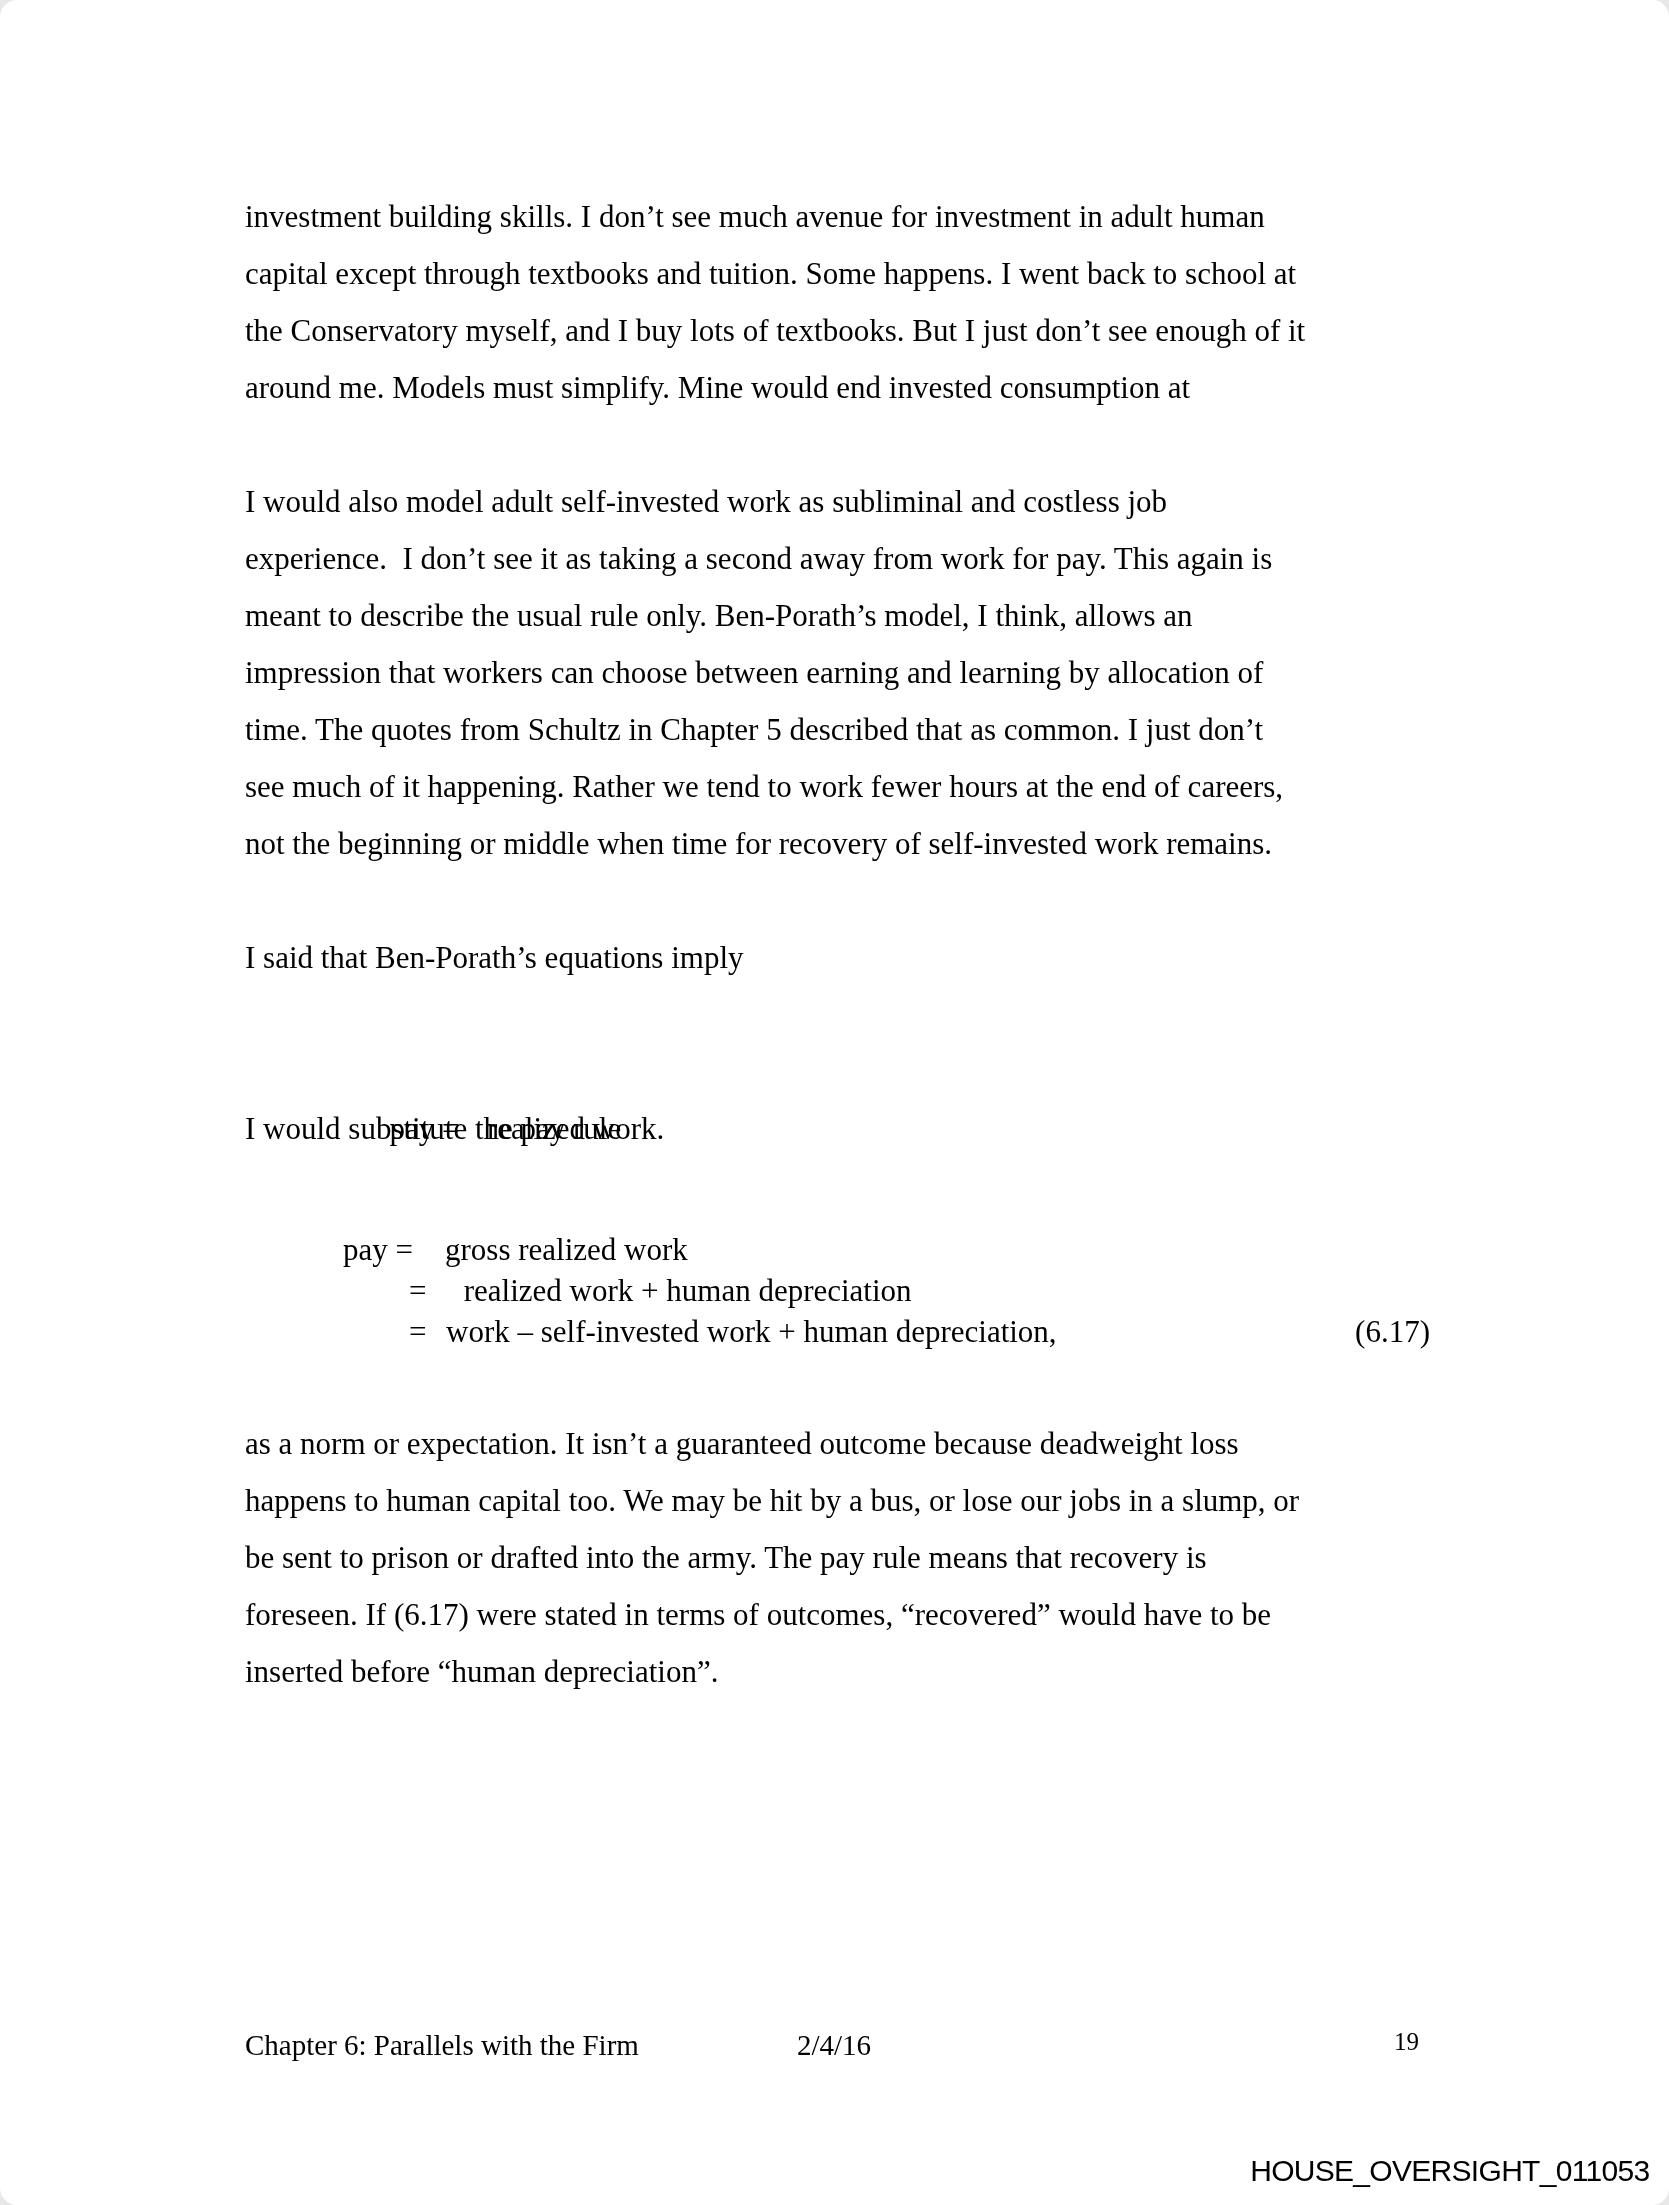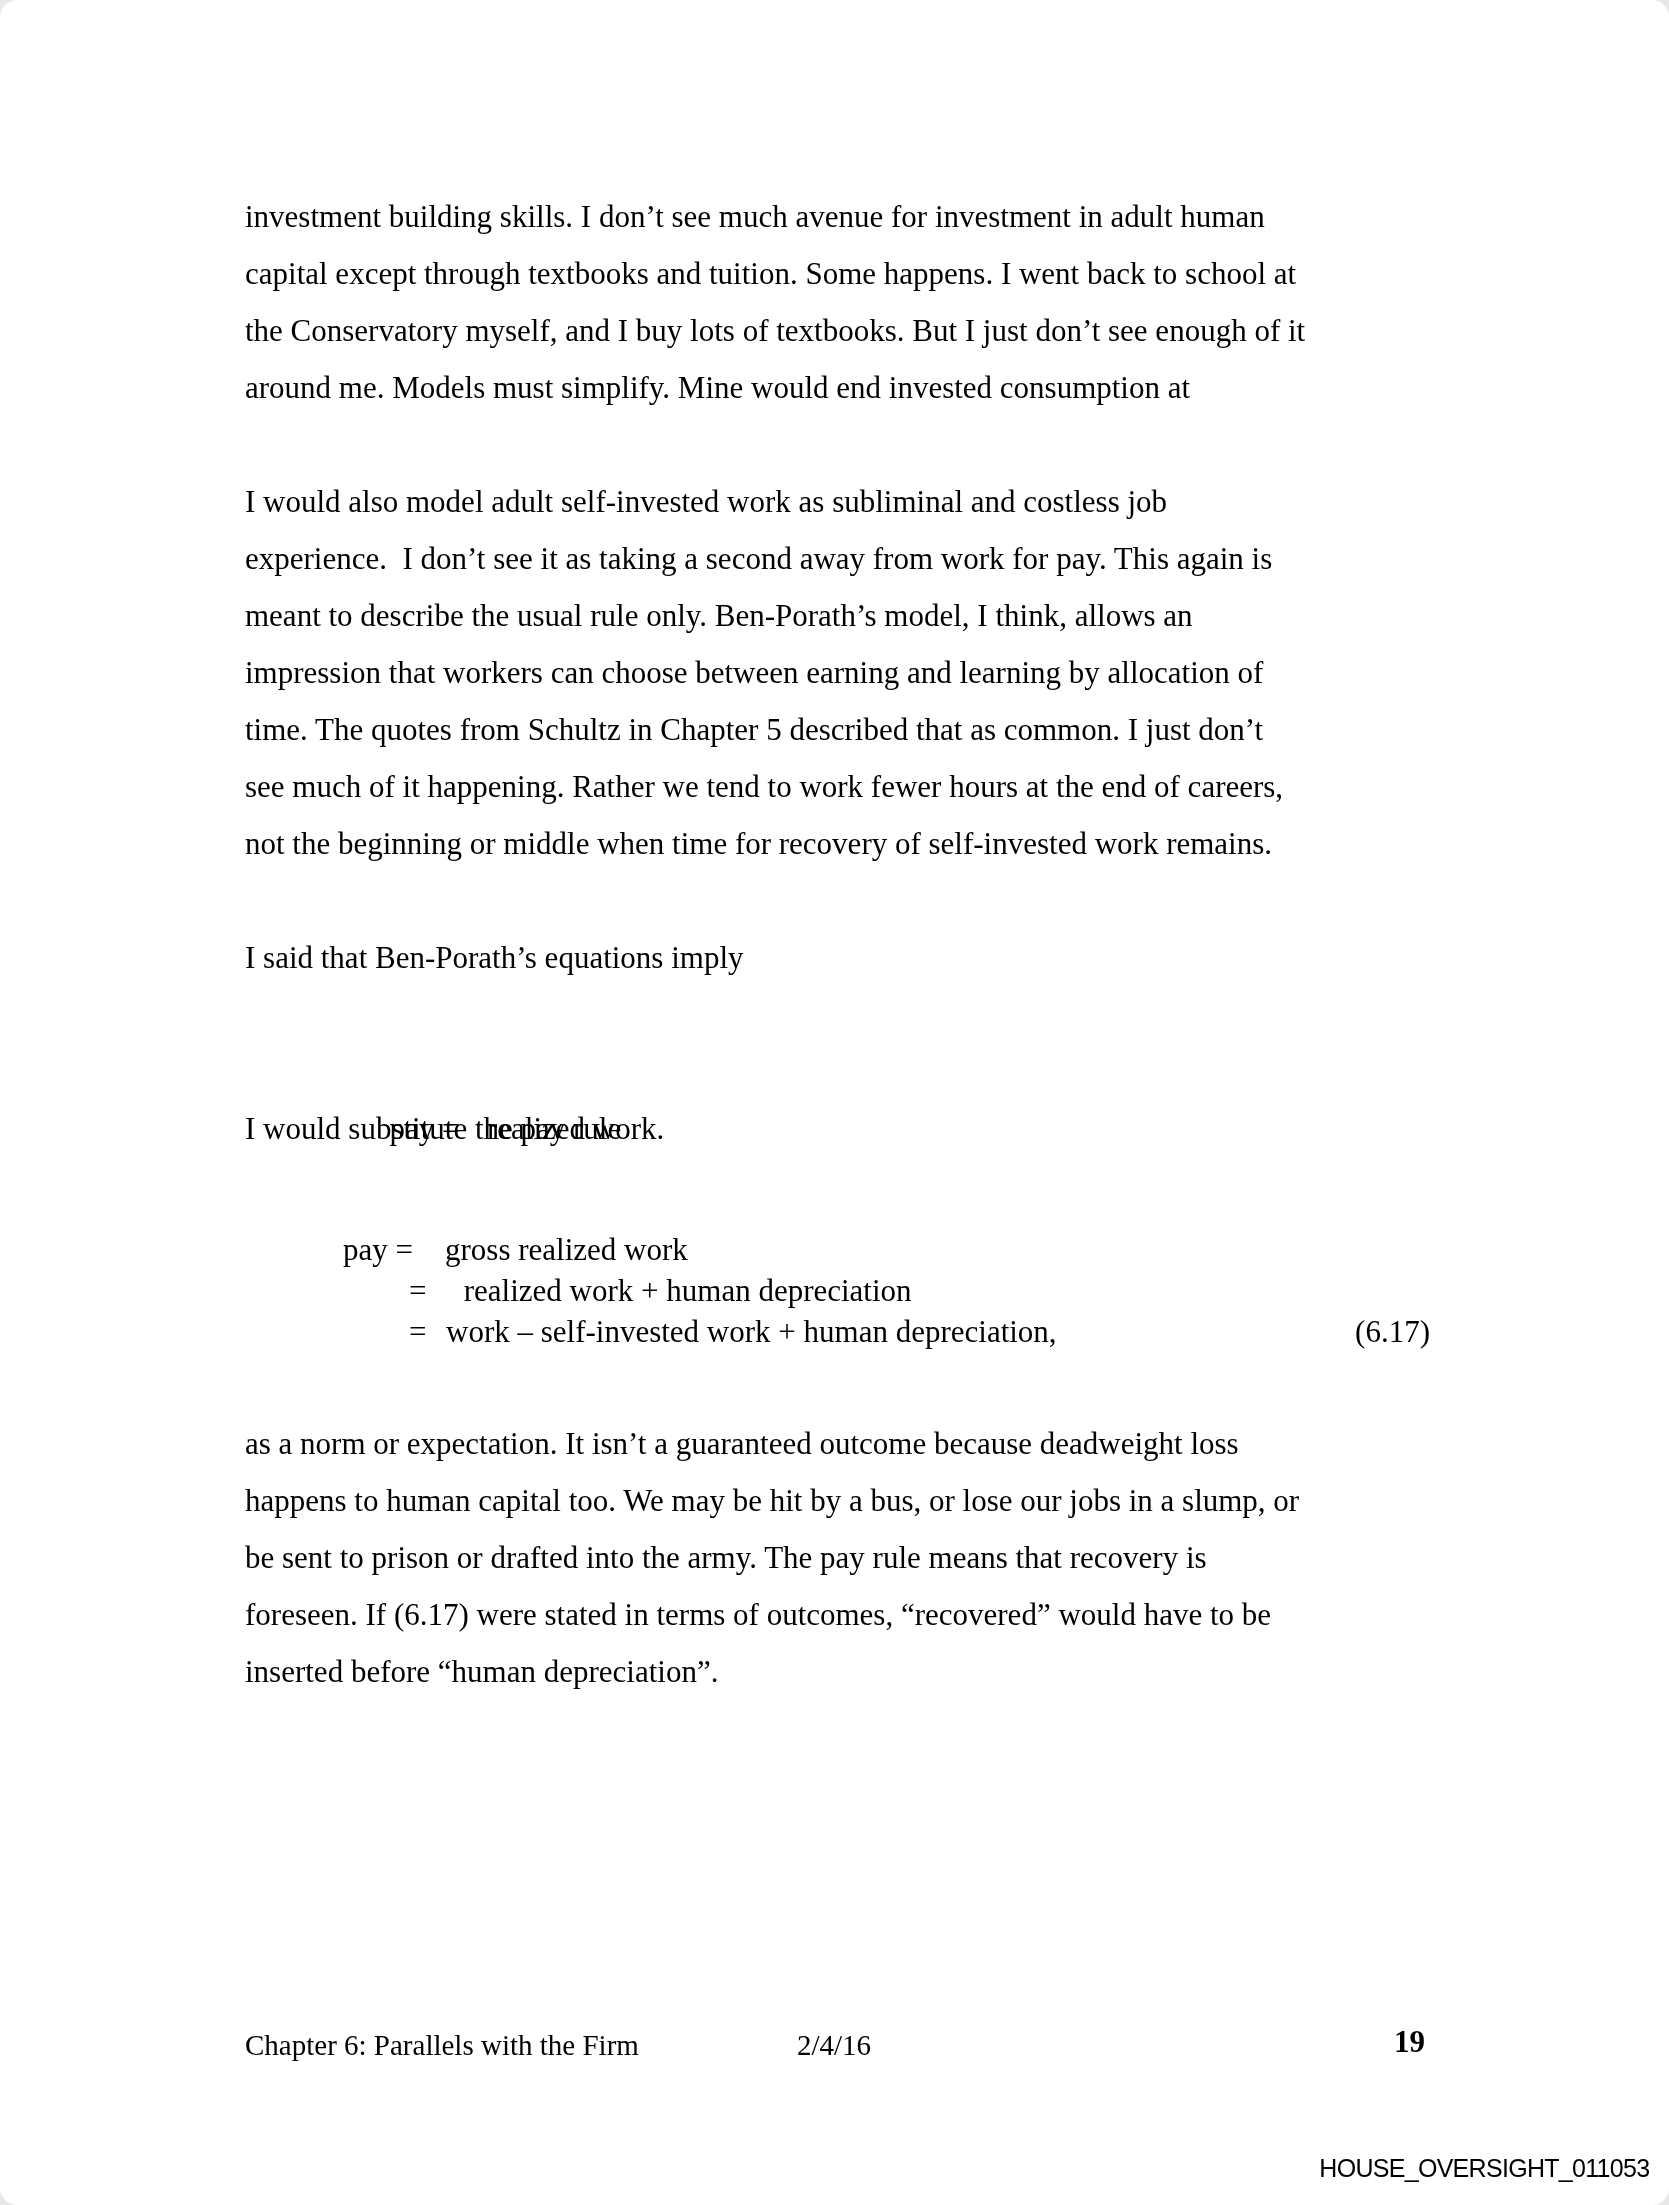--- a/index.html
+++ b/index.html
@@ -77,28 +77,28 @@
   .footer {
     position: absolute;
     top: 2028px;
     left: 0;
     width: 1669px;
     font-size: 29px;
     line-height: 34px;
   }
   .footer .chapter { position: absolute; left: 245px; top: 0; white-space: pre; }
   .footer .date    { position: absolute; left: 797px; top: 0; white-space: pre; }
-  .footer .pagenum { position: absolute; left: 1394px; top: -2.6px; font-size: 31px; font-weight: bold; }
+  .footer .pagenum { position: absolute; left: 1394px; top: -2.6px; font-size: 25px; }
   
   .bates {
     position: absolute;
     top: 2154px;
     right: 19.6px;
     font-family: "Liberation Sans", "DejaVu Sans", sans-serif;
-    font-size: 25px;
+    font-size: 30px;
     letter-spacing: -0.7px;
     white-space: pre;
   }
 </style>
 </head>
 <body>
 
 <div class="page">
 
   <div class="content">

